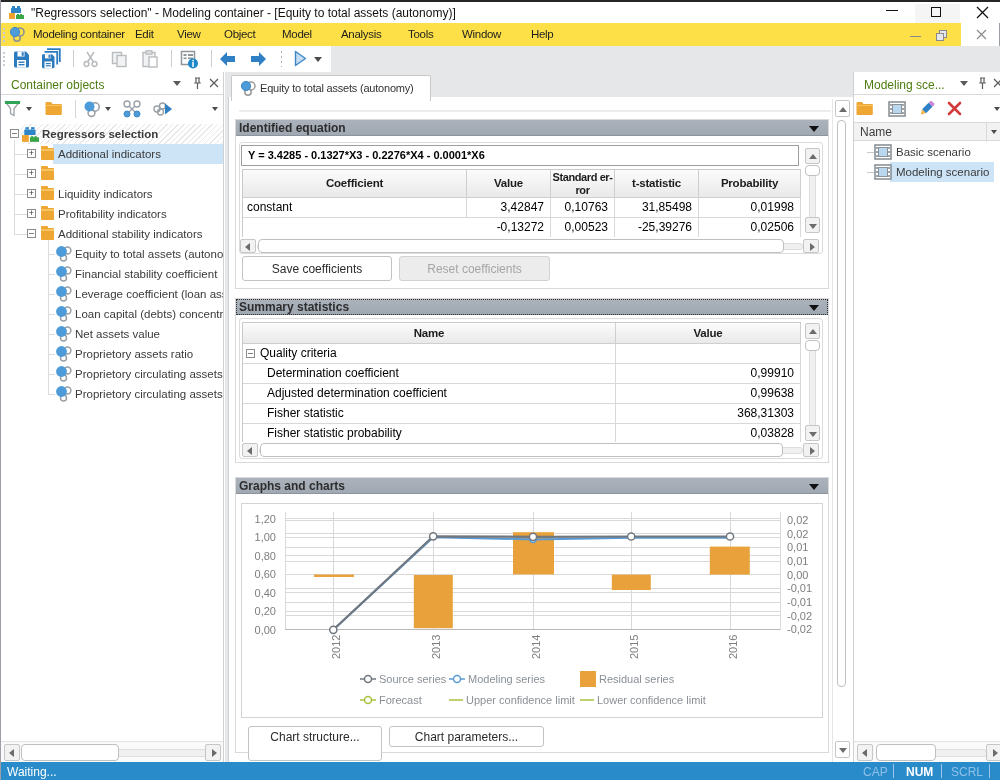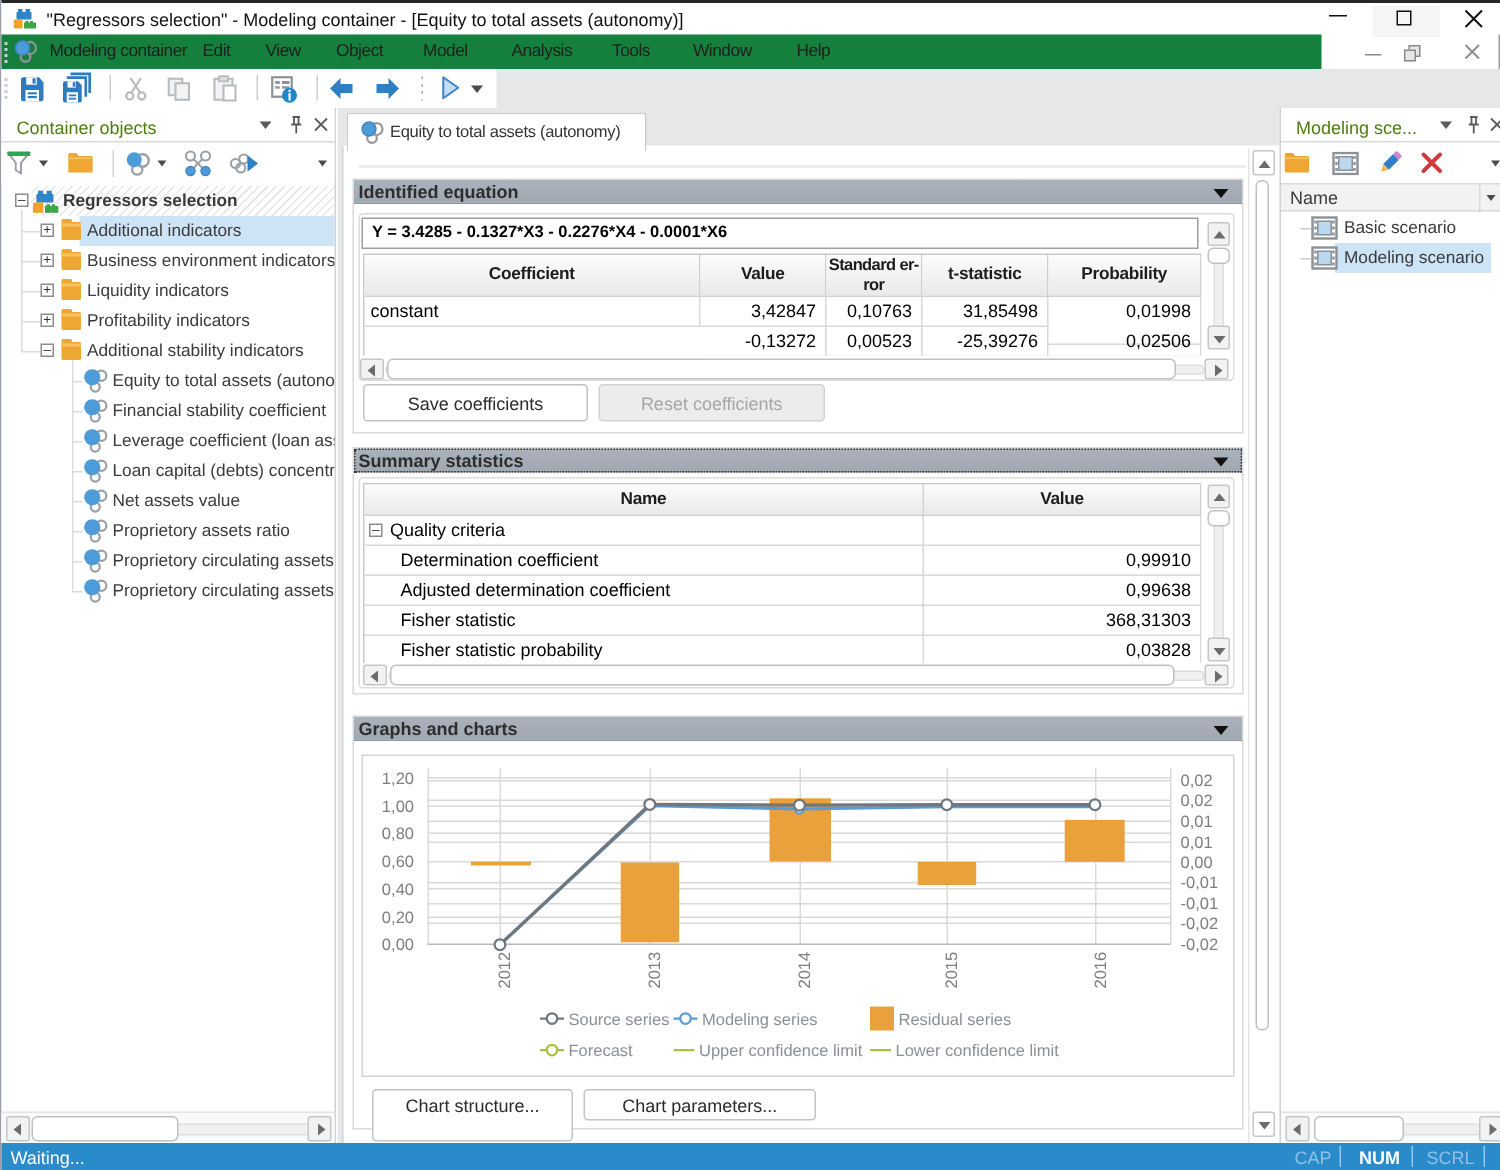--- a/index.html
+++ b/index.html
@@ -6,21 +6,21 @@
 body { width:1000px; height:780px; font-family:"Liberation Sans", sans-serif; font-size:12px; overflow:hidden; }
 #app { position:absolute; top:0; left:0; width:1000px; height:780px; background:#fff; border-left:1px solid #9aa0a6; border-right:1px solid #9aa0a6; }
 .abs { position:absolute; }
 
 #titlebar { position:absolute; top:0; left:0; width:1000px; height:23px; background:#fff; border-top:2px solid #262626; }
 #titletext { position:absolute; left:30px; top:4px; font-size:12px; color:#111; }
 
 #maxbg { position:absolute; left:914px; top:2px; width:45px; height:21px; background:#f5f5f5; }
 .wbtn { position:absolute; top:0; height:23px; color:#111; }
 
-#menubar { position:absolute; top:23px; left:0; width:880px; height:23px; background:#15803d; color:#1e1e1e; }
+#menubar { position:absolute; top:23px; left:0; width:960px; height:23px; background:#fde047; color:#1e1e1e; }
 .mitem { position:absolute; top:5px; font-size:11.5px; letter-spacing:-0.3px; }
 
 #toolbar { position:absolute; top:46px; left:0; width:1000px; height:26px; background:#e5e7e8; }
 #toolbarwhite { position:absolute; top:0; left:0; width:330px; height:26px; background:#fff; }
 .tsep { position:absolute; top:4px; width:1px; height:17px; background:#c9cdd1; }
 
 #leftpanel { position:absolute; top:72px; left:0; width:223px; height:690px; background:#fff; border-right:1px solid #cfd2d5; }
 #rightpanel { position:absolute; top:72px; left:852px; width:148px; height:690px; background:#fff; border-left:1px solid #cfd2d5; }
 #centerarea { position:absolute; top:72px; left:224px; width:631px; height:690px; background:#e5e7e8; }
 .phead { position:absolute; top:0; left:0; right:0; height:23px; background:#fff; border-bottom:1px solid #d9d9d9; }
@@ -249,21 +249,20 @@
           <div class="sel abs" style="left:52px;top:0;width:170px;height:20px"></div>
           <div class="abs" style="left:13px;top:10px;width:13px;height:1px;background:#dcdcdc"></div>
           <span class="pm" style="left:26px;top:5px">+</span>
           <span class="folder" style="left:40px"></span>
           <span class="abs" style="left:57px">Additional indicators</span>
         </div>
       <div class="trow" style="top:40px">
           <div class="abs" style="left:13px;top:10px;width:13px;height:1px;background:#dcdcdc"></div>
           <span class="pm" style="left:26px;top:5px">+</span>
           <span class="folder" style="left:40px"></span>
-          <span class="abs" style="left:57px">Business environment indicators</span>
         </div>
       <div class="trow" style="top:60px">
           <div class="abs" style="left:13px;top:10px;width:13px;height:1px;background:#dcdcdc"></div>
           <span class="pm" style="left:26px;top:5px">+</span>
           <span class="folder" style="left:40px"></span>
           <span class="abs" style="left:57px">Liquidity indicators</span>
         </div>
       <div class="trow" style="top:80px">
           <div class="abs" style="left:13px;top:10px;width:13px;height:1px;background:#dcdcdc"></div>
           <span class="pm" style="left:26px;top:5px">+</span>
@@ -385,21 +384,21 @@
         <div class="abs" style="left:6px;top:49px;width:559px;height:68px;border-top:1px solid #c9c9c9;border-left:1px solid #c9c9c9;overflow:hidden">
           <div class="gcell ghead" style="left:0;top:0;width:224px;height:28px;line-height:27px">Coefficient</div>
           <div class="gcell ghead" style="left:224px;top:0;width:84px;height:28px;line-height:27px">Value</div>
           <div class="gcell ghead" style="left:308px;top:0;width:64px;height:28px;line-height:13px;padding-top:1px;font-size:11px;letter-spacing:-0.4px">Standard er-<br>ror</div>
           <div class="gcell ghead" style="left:372px;top:0;width:84px;height:28px;line-height:27px">t-statistic</div>
           <div class="gcell ghead" style="left:456px;top:0;width:102px;height:28px;line-height:27px">Probability</div>
           <div class="gcell" style="left:0;top:28px;width:224px;height:20px;line-height:19px;padding-left:4px">constant</div>
           <div class="gcell" style="left:224px;top:28px;width:84px;height:20px;line-height:19px;text-align:right;padding-right:6px">3,42847</div>
           <div class="gcell" style="left:308px;top:28px;width:64px;height:20px;line-height:19px;text-align:right;padding-right:6px">0,10763</div>
           <div class="gcell" style="left:372px;top:28px;width:84px;height:20px;line-height:19px;text-align:right;padding-right:6px">31,85498</div>
-          <div class="gcell" style="left:456px;top:28px;width:102px;height:32px;line-height:19px;text-align:right;padding-right:6px">0,01998</div>
+          <div class="gcell" style="left:456px;top:28px;width:102px;height:20px;line-height:19px;text-align:right;padding-right:6px">0,01998</div>
           <div class="gcell" style="left:224px;top:48px;width:84px;height:20px;line-height:19px;text-align:right;padding-right:6px">-0,13272</div>
           <div class="gcell" style="left:308px;top:48px;width:64px;height:20px;line-height:19px;text-align:right;padding-right:6px">0,00523</div>
           <div class="gcell" style="left:372px;top:48px;width:84px;height:20px;line-height:19px;text-align:right;padding-right:6px">-25,39276</div>
           <div class="gcell" style="left:456px;top:48px;width:102px;height:20px;line-height:19px;text-align:right;padding-right:6px">0,02506</div>
         </div>
 
         <div class="sbtn" style="left:569px;top:28px;width:15px;height:16px">
             <div class="arrowu" style="left:3px;top:5px"></div>
           </div>
         <div class="strack" style="left:573px;top:46px;width:7px;height:66px"></div>

